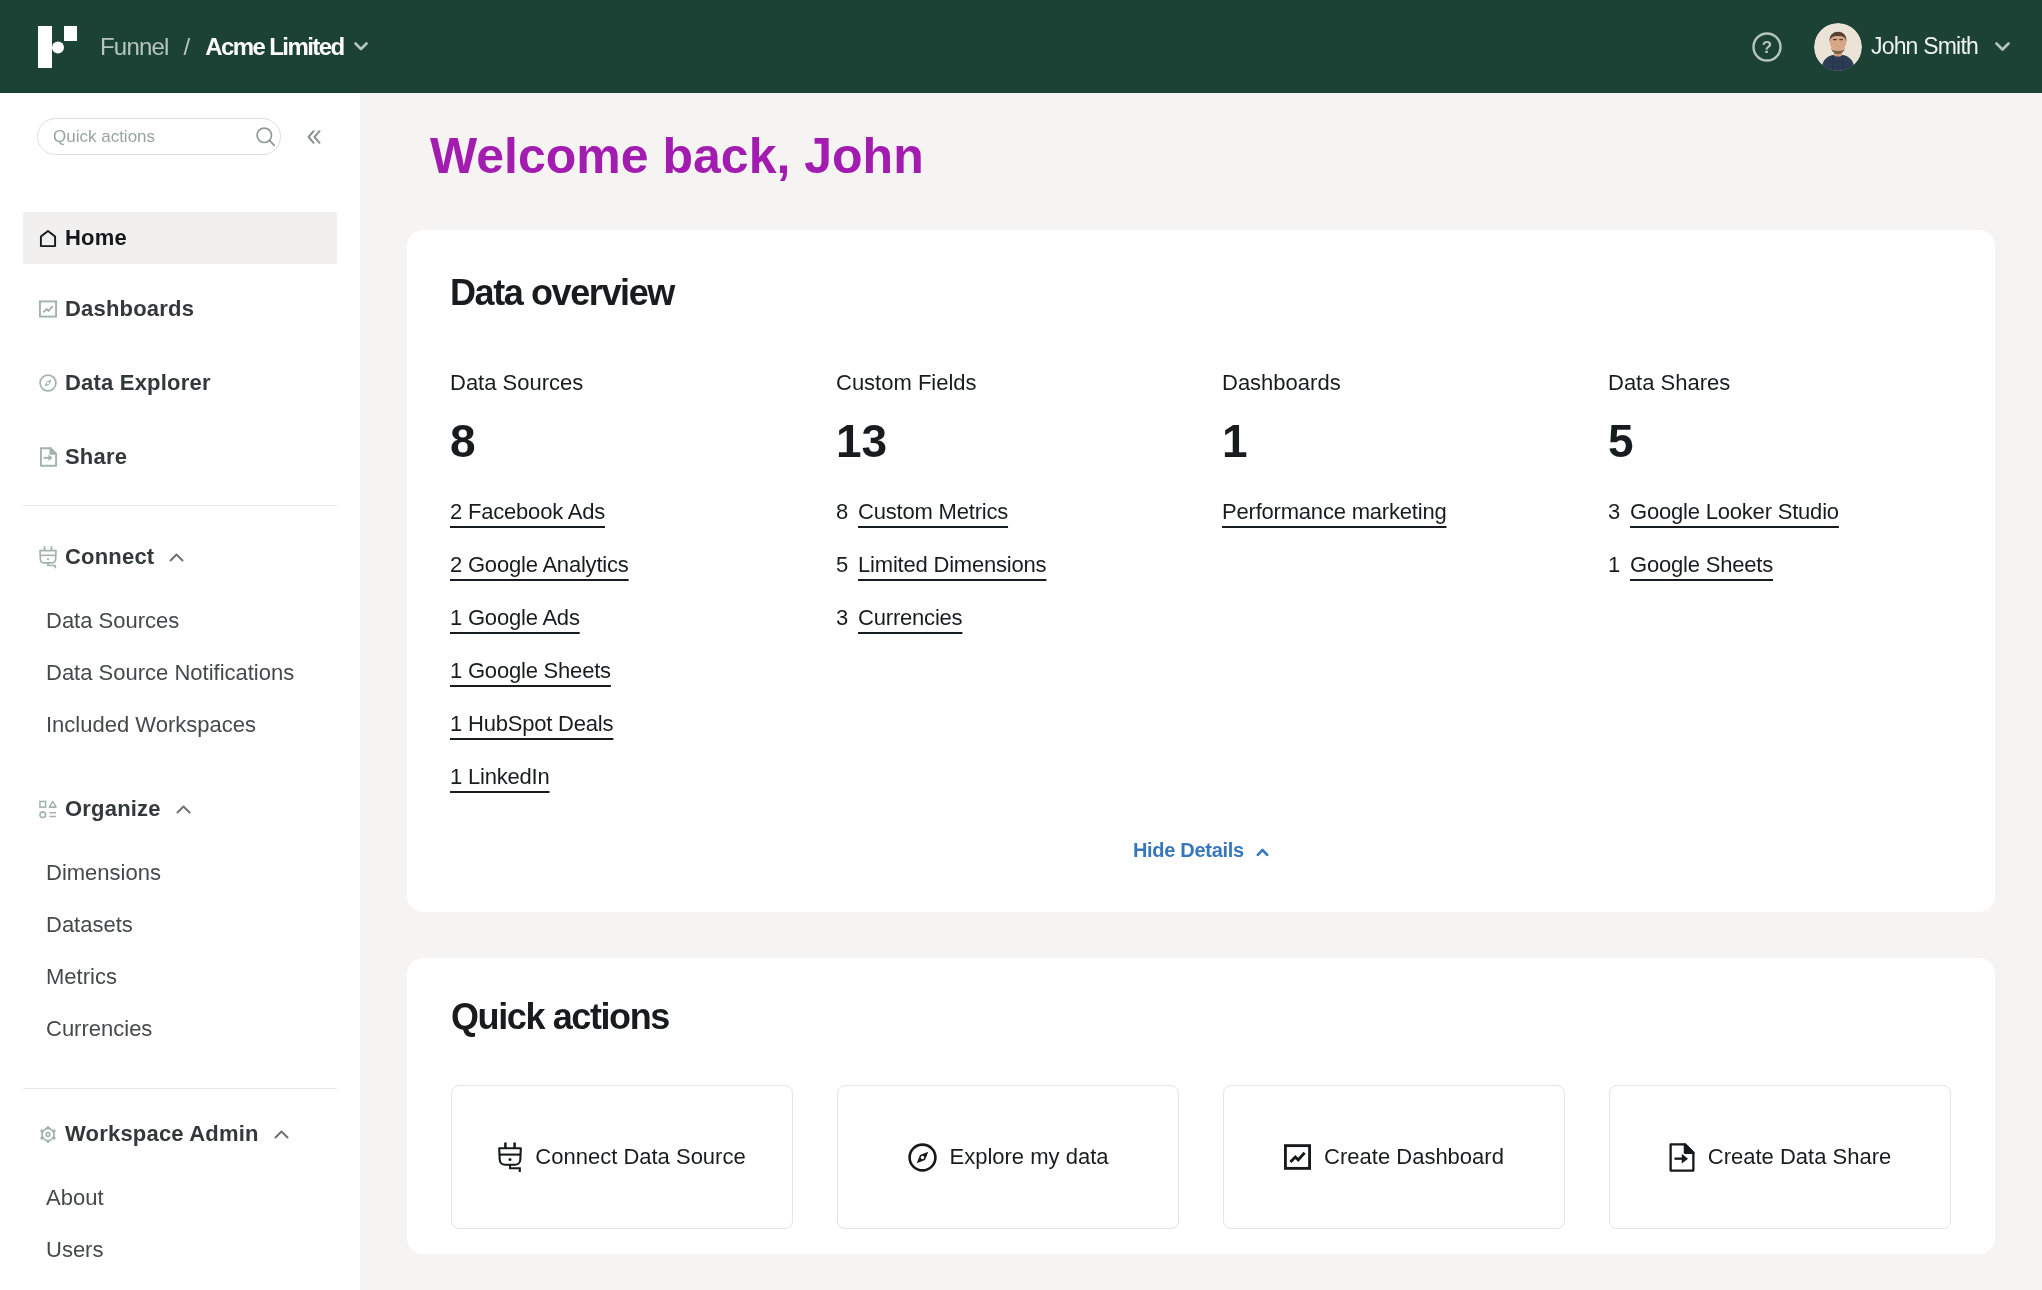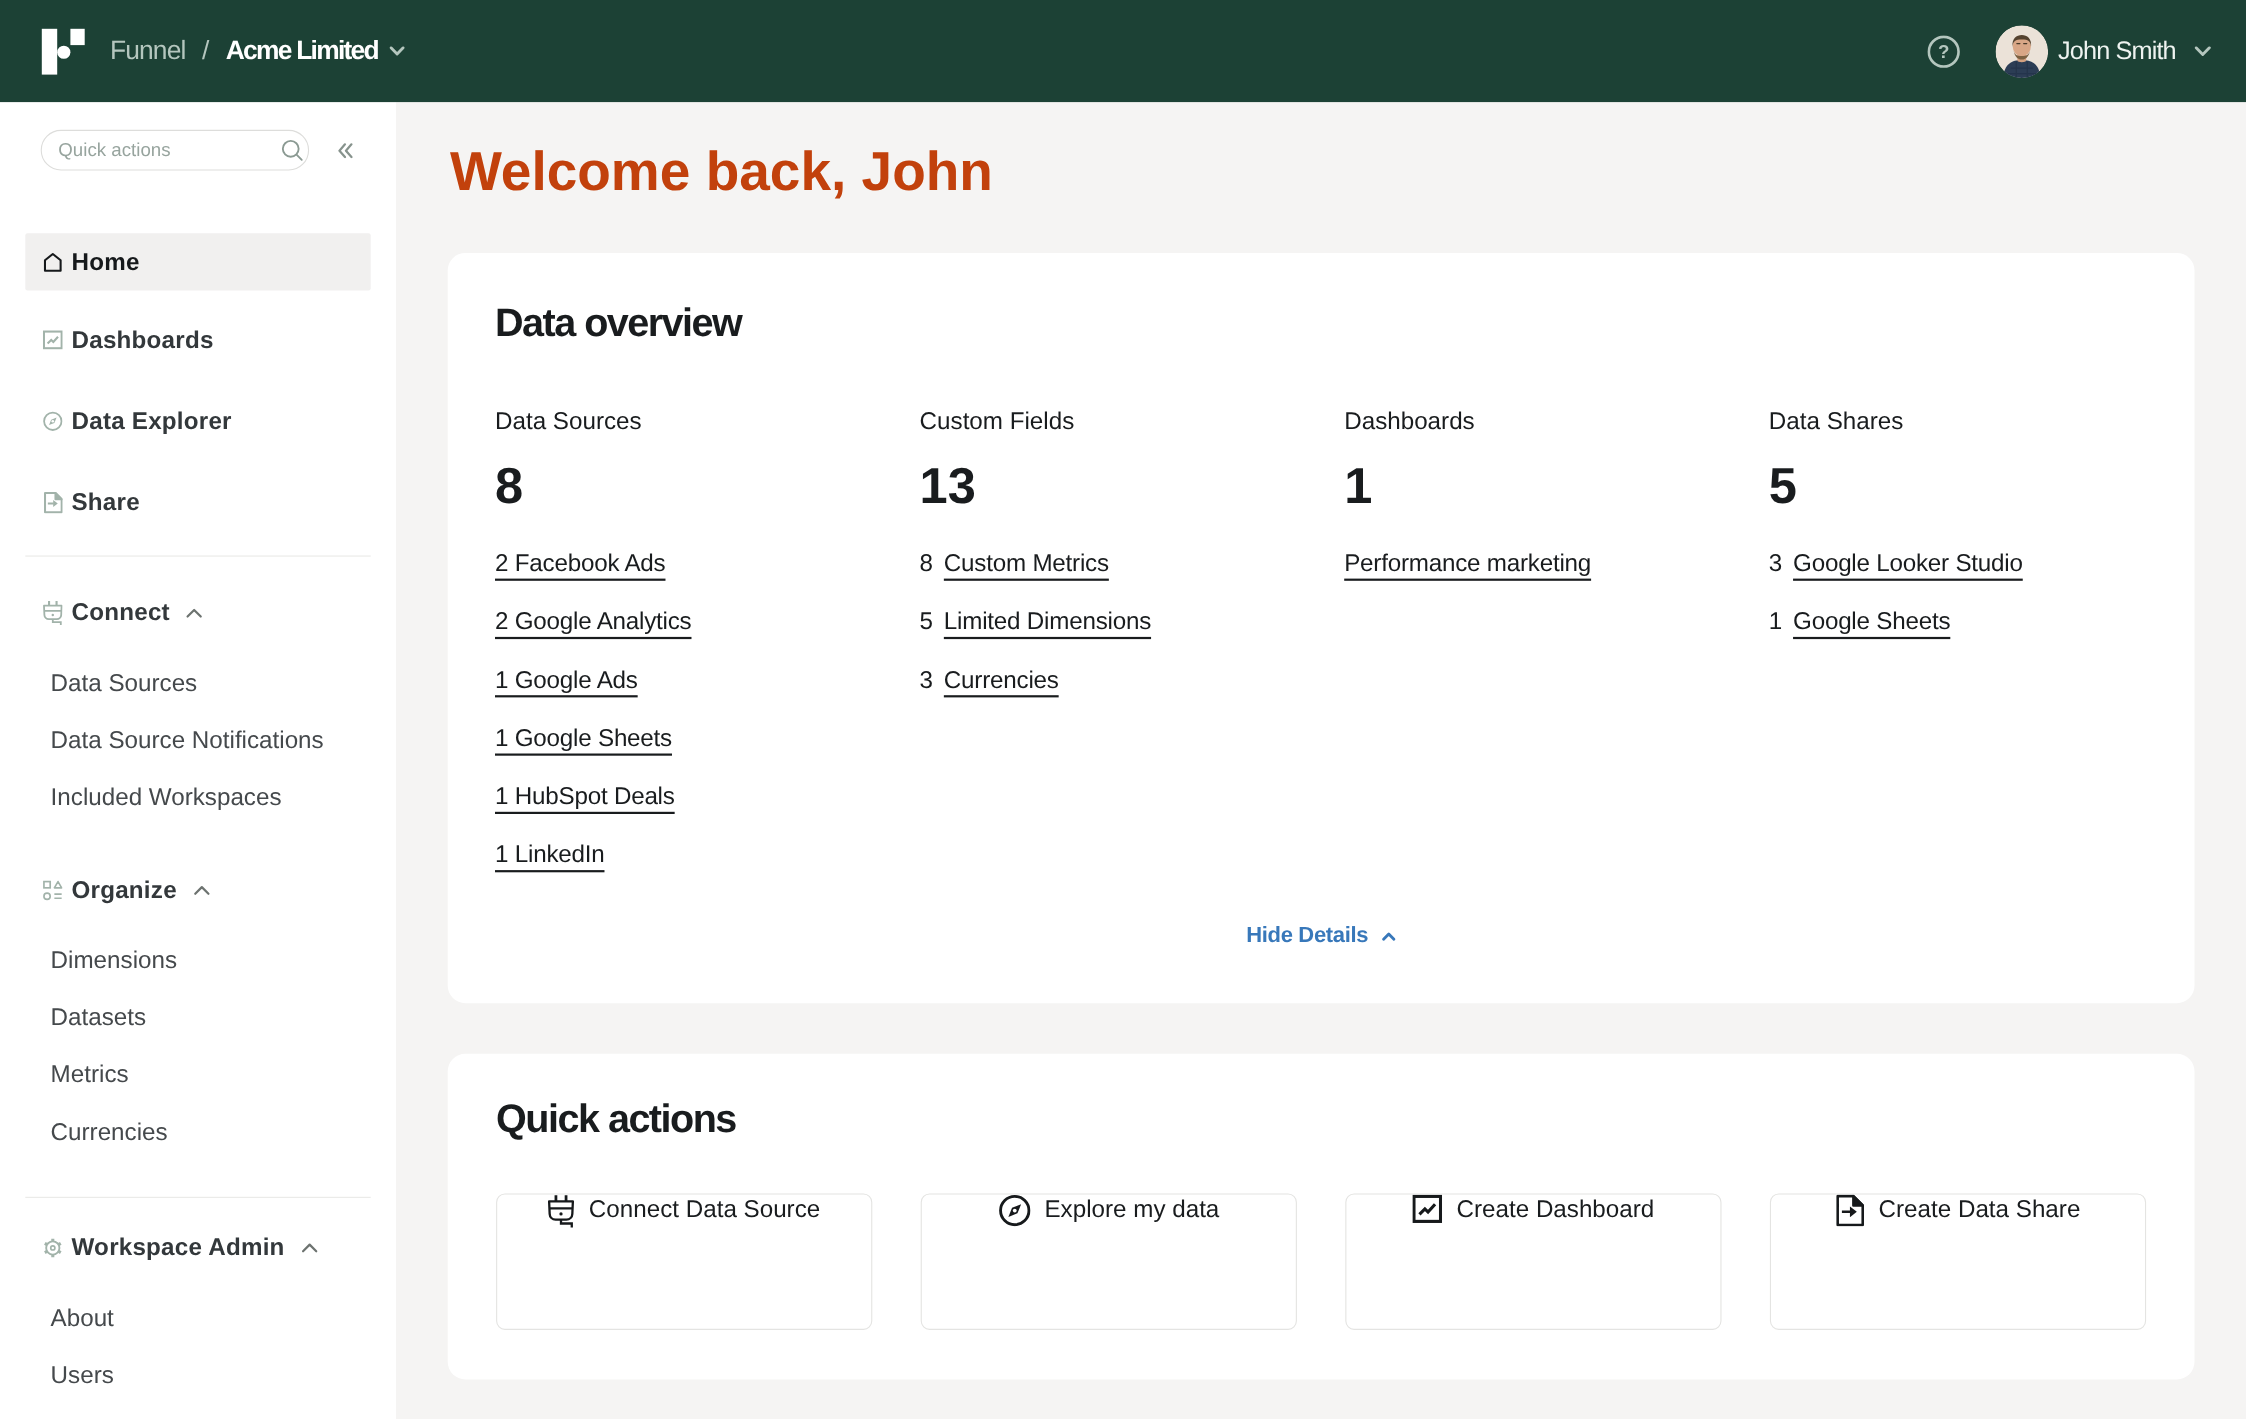--- a/index.html
+++ b/index.html
@@ -33,36 +33,36 @@
 .nav-ic { width:18px; height:18px; margin-left:16px; display:flex; align-items:center; justify-content:center; }
 .nav-lab { margin-left:8px; font-size:22px; font-weight:bold; color:#33383b; letter-spacing:0.2px; }
 .nav-item.sel .nav-lab { color:#16191b; }
 .divider { height:1px; background:#e9e9e7; margin:19px 23px 30px 23px; }
 .sec-head { display:flex; align-items:center; margin:0 23px 17px 23px; height:42px; }
 .sub-item { font-size:22px; color:#45494c; margin-left:46px; height:52px; display:flex; align-items:center; }
 .chev-up { margin-left:15px; }
 
 
 .main { position:absolute; left:360px; top:93px; width:1682px; height:1197px; background:#f5f4f3; }
-h1.welcome { font-size:50px; font-weight:bold; color:#c2410c; margin:34px 0 0 49px; letter-spacing:0; }
+h1.welcome { font-size:50px; font-weight:bold; color:#a21caf; margin:34px 0 0 70px; letter-spacing:0; }
 .card { background:#ffffff; border-radius:16px; margin:0 47px 0 47px; }
 .card1 { margin-top:45px; height:682px; padding:42px 43px 0 43px; }
 .card-title { font-size:36px; font-weight:bold; color:#191c1e; letter-spacing:-1.4px; }
 .cols { display:flex; margin-top:56px; }
 .col { width:386px; flex:none; }
 .col-head { font-size:22px; color:#191c1e; }
 .col-num { font-size:46px; font-weight:bold; color:#191c1e; margin-top:19px; line-height:52px; }
 .links { margin-top:32px; }
 .lk { font-size:22px; color:#191c1e; height:53px; letter-spacing:-0.2px; }
 .lk a { color:#191c1e; text-decoration:underline; text-decoration-thickness:2px; text-underline-offset:7px; }
 .lk .n { margin-right:10px; }
 .hide-details { text-align:center; margin-top:22px; font-size:20px; font-weight:bold; color:#3878ba; letter-spacing:-0.3px; }
 .card2 { margin-top:46px; height:296px; padding:38px 44px 0 44px; }
 .btn-row { display:flex; gap:44px; margin-top:47px; }
-.qbtn { width:343px; height:124px; border:1px solid #e4e4e2; border-radius:8px; display:flex; justify-content:center; background:#fff; }
+.qbtn { width:343px; height:144px; border:1px solid #e4e4e2; border-radius:8px; display:flex; align-items:center; justify-content:center; background:#fff; }
 .qbtn .ic { margin-right:13px; display:flex; }
 .qbtn .lab { font-size:22px; color:#191c1e; }
 </style>
 </head>
 <body>
 
 <div class="topbar">
   <svg class="logo" viewBox="0 0 41 42" fill="none">
     <rect x="1" y="0" width="14" height="42" fill="#fff"></rect>
     <rect x="27" y="0" width="13" height="15" fill="#fff"></rect>

